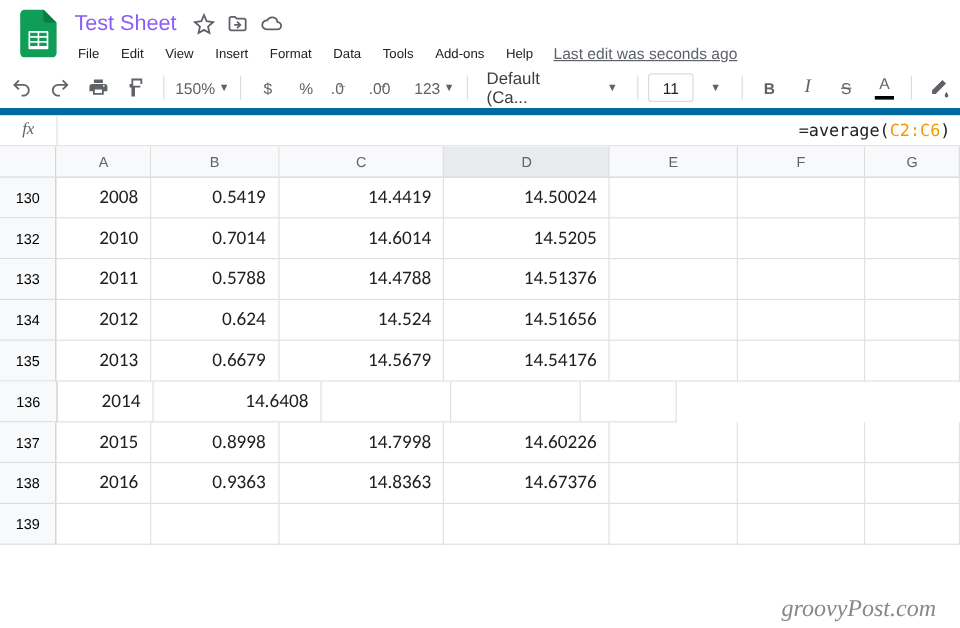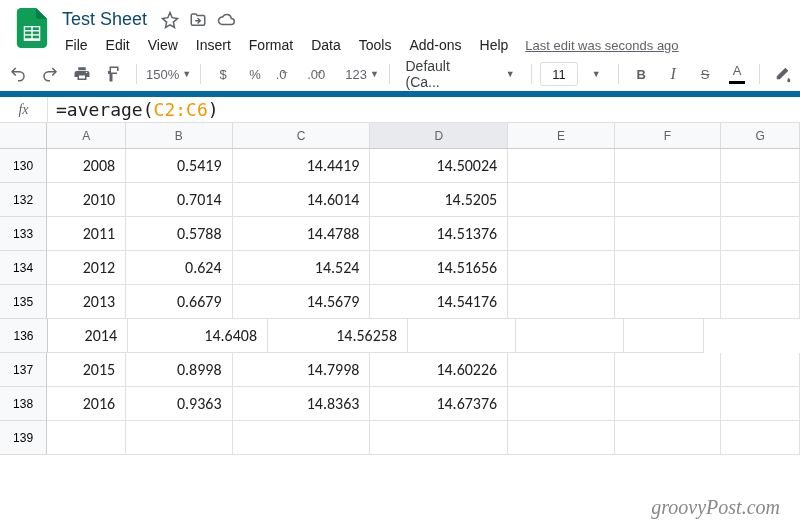--- a/index.html
+++ b/index.html
@@ -4,41 +4,41 @@
 <style>
   * { box-sizing: border-box; }
   html, body { margin:0; padding:0; font-family: Arial, Helvetica, sans-serif; font-size:13px; color:#202124; background:#fff; }
   .app { width:800px; height:523px; display:flex; flex-direction:column; overflow:hidden; }
   
   .titlebar { display:flex; align-items:flex-start; padding:8px 12px 0 12px; }
   .logo { width:40px; height:40px; display:flex; align-items:center; justify-content:center; }
   .logo svg { width:32px; height:40px; }
   .title-group { display:flex; flex-direction:column; margin-left:6px; }
   .doc-line { display:flex; align-items:center; gap:10px; }
-  .doc-title { font-size:18px; color:#0c4a6e; padding:1px 4px; }
+  .doc-title { font-size:18px; color:#8b5cf6; padding:1px 4px; }
   .star, .folder, .cloud { width:18px; height:18px; color:#5f6368; display:flex; align-items:center; justify-content:center; }
   .menubar { display:flex; gap:4px; margin-top:2px; align-items:center; }
-  .menu-item { padding:4px 7px; font-size:14px; color:#202124; border-radius:3px; }
+  .menu-item { padding:4px 7px; font-size:11px; color:#202124; border-radius:3px; }
   .last-edit { color:#5f6368; text-decoration:underline; font-size:13px; padding:4px 6px; }
   
   .toolbar { display:flex; align-items:center; gap:4px; padding:4px 4px; border-bottom:6px solid #0369a1; height:40px; }
   .tbutton { min-width:28px; height:28px; display:flex; align-items:center; justify-content:center; color:#5f6368; border-radius:3px; padding:0 4px; gap:3px; font-size:13px; }
   .sep { width:1px; height:20px; background:#dadce0; margin:0 4px; }
   .font-box { min-width:100px; display:flex; align-items:center; justify-content:space-between; padding:0 8px; height:26px; border-radius:3px; font-size:14px; color:#3c4043;gap:34px;}
   .size-box { width:44px; height:24px; border:1px solid #dadce0; border-radius:3px; display:flex; align-items:center; justify-content:center; font-size:13px; }
   .bold { font-weight:700; }
   .italic { font-style:italic; font-family: 'Times New Roman', serif; font-size:16px; }
   .strike { text-decoration:line-through; }
   .text-color { display:flex; flex-direction:column; align-items:center; line-height:1; }
   .text-color .bar { width:16px; height:3px; background:#000; margin-top:1px; }
   .caret { font-size:9px; color:#5f6368; }
   
   .fxbar { display:flex; align-items:center; border-bottom:1px solid #e0e0e0; height:26px; }
   .fxlabel { width:48px; font-style:italic; font-family:'Times New Roman',serif; color:#5f6368; text-align:center; font-size:14px; border-right:1px solid #e0e0e0; height:100%; display:flex; align-items:center; justify-content:center; }
-  .fxinput { flex:1; font-family:Menlo, Consolas, monospace; font-size:18px; padding:0 8px; display:flex; align-items:center; height:100%; }
+  .fxinput { flex:1; font-family:Menlo, Consolas, monospace; font-size:14px; padding:0 8px; display:flex; align-items:center; height:100%;justify-content:flex-end; }
   .fx-fn { color:#202124; }
   .fx-range { color:#F29900; }
   
   .grid { flex:1; display:flex; flex-direction:column; overflow:hidden; }
   .col-headers { display:flex; height:26px; background:#f8f9fa; border-bottom:1px solid #ccc; }
   .corner { width:48px; border-right:1px solid #ccc; background:#f8f9fa; }
   .col-h { border-right:1px solid #ddd; display:flex; align-items:center; justify-content:center; font-size:12px; color:#5f6368; background:#f8f9fa; position:relative; }
   .col-h.sel { background:#e8eaed; }
   .rows { flex:1; overflow:hidden; }
   .row { display:flex; height:34px; }
@@ -247,21 +247,20 @@
           <div class="cell w-c">14.5679</div>
           <div class="cell w-d">14.54176</div>
           <div class="cell w-e"></div>
           <div class="cell w-f"></div>
           <div class="cell w-g"></div>
         </div>
         <div class="row">
           <div class="row-h">136</div>
           <div class="cell w-a">2014</div>
           <div class="cell w-c">14.6408</div>
-          <div class="cell w-d">14.56258</div>
           <div class="cell w-e"></div>
           <div class="cell w-f"></div>
           <div class="cell w-g"></div>
         </div>
         <div class="row">
           <div class="row-h">137</div>
           <div class="cell w-a">2015</div>
           <div class="cell w-b">0.8998</div>
           <div class="cell w-c">14.7998</div>
           <div class="cell w-d">14.60226</div>

